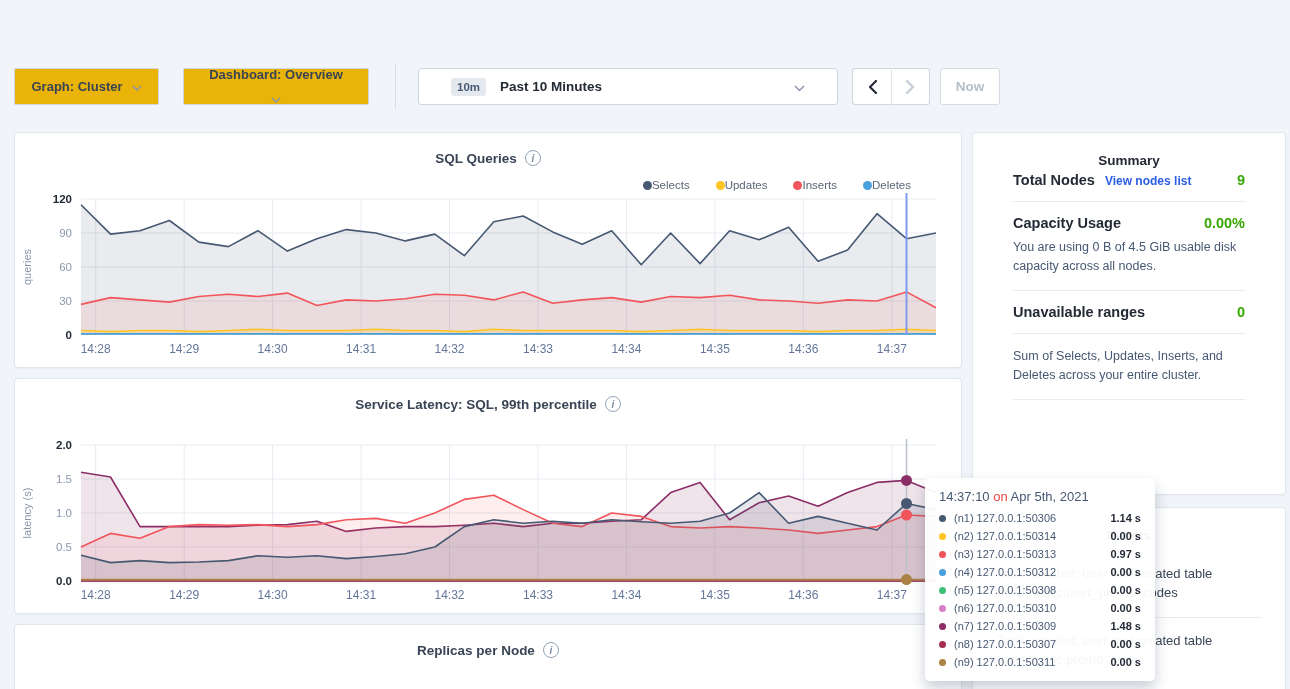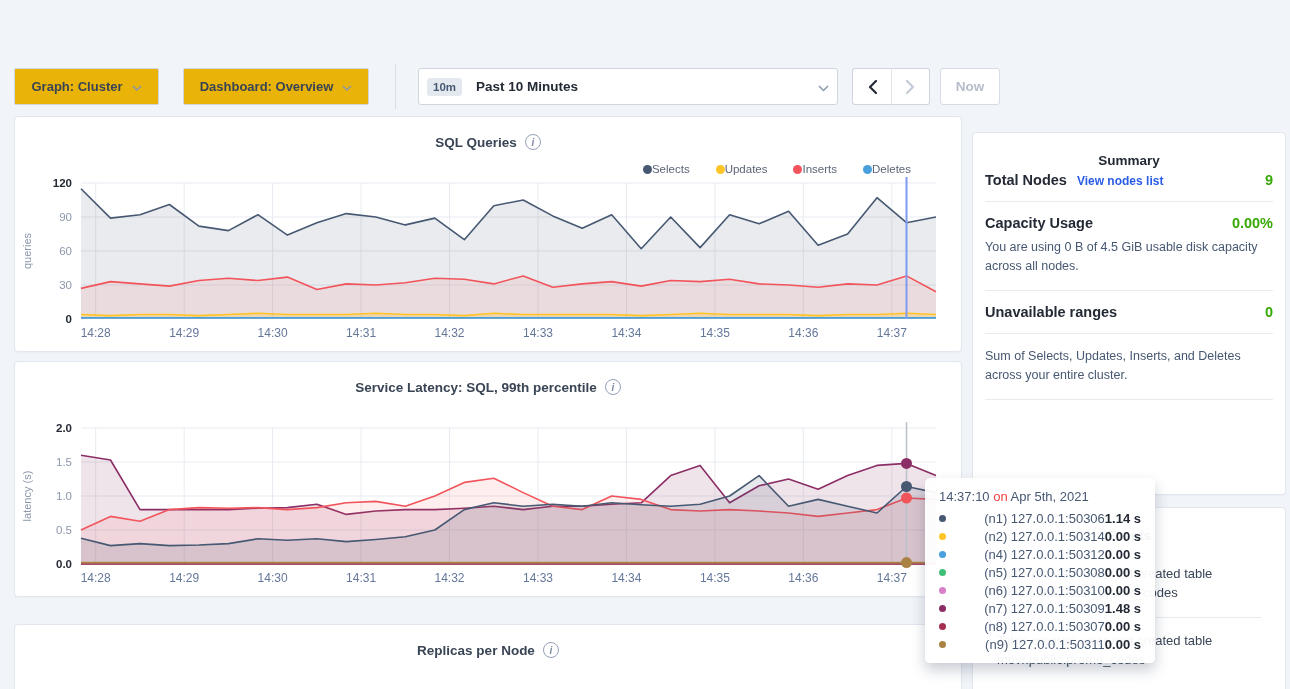--- a/index.html
+++ b/index.html
@@ -12,90 +12,90 @@
 
   
   .btn {
     position:absolute; top:68px; height:37px; background:#eab308;
     border:1px solid #cfd6df; border-radius:2px;
     display:flex; align-items:center; justify-content:center; gap:9px;
     font-size:13px; font-weight:700; color:#394455; cursor:pointer;
   }
   .ctrl-divider { position:absolute; left:395px; top:64px; width:1px; height:45px; background:#d8dde5; }
   .timepicker { position:absolute; left:418px; top:68px; width:420px; height:37px; background:#fff;
-    border:1px solid #cfd6df; border-radius:3px; display:flex; align-items:center; padding:0 8px; cursor:pointer; }
+    border:1px solid #cfd6df; border-radius:3px; display:flex; align-items:center; padding:0 32px; cursor:pointer; }
   .time-badge { background:#e4e9ef; border-radius:3px; padding:3px 6px; font-size:11.5px; font-weight:700; color:#475872; margin-right:14px; }
   .time-label { font-size:13.5px; font-weight:700; color:#242a35; }
   .timepicker .chev { margin-left:auto; }
   .navgroup { position:absolute; left:852px; top:68px; display:flex; }
   .navgroup .arrow-btn { width:39px; height:37px; background:#fff; border:1px solid #cfd6df;
     display:flex; align-items:center; justify-content:center; cursor:pointer; }
   .navgroup .arrow-btn:first-child { border-radius:3px 0 0 3px; border-right:none; }
   .navgroup .arrow-btn:last-child { border-radius:0 3px 3px 0; border-left:1px solid #dfe4ea; }
   .now-btn { position:absolute; left:940px; top:68px; width:60px; height:37px; background:#fff;
     border:1px solid #d6dce4; border-radius:3px; font-size:13.5px; font-weight:700; color:#b5bdc9;
     display:flex; align-items:center; justify-content:center; cursor:default; }
 
   
   .panel { position:absolute; background:#fff; border:1px solid #e2e7ee; border-radius:4px; box-shadow:0 1px 2px rgba(40,55,80,0.04); }
-  #panel1 { left:14px; top:116px; width:948px; height:236px; }
-  #panel2 { left:14px; top:361px; width:948px; height:236px; }
+  #panel1 { left:14px; top:132px; width:948px; height:236px; }
+  #panel2 { left:14px; top:378px; width:948px; height:236px; }
   #panel3 { left:14px; top:624px; width:948px; height:200px; }
   .chart-title-row { margin-top:17px; display:flex; align-items:center; justify-content:center; gap:8px;
     font-size:13.5px; font-weight:700; color:#394455; }
   .info-icon { width:16px; height:16px; border:1px solid #93a1b8; border-radius:50%;
     display:inline-flex; align-items:center; justify-content:center;
     font-size:10px; font-weight:600; color:#7c8ba1; font-style:italic; cursor:pointer; }
   .legend { position:absolute; right:50px; top:46px; display:flex; gap:26px; }
   .legend-item { display:flex; align-items:center; font-size:11.5px; color:#5c6576; }
   .legend-dot { width:9px; height:9px; border-radius:50%; }
   svg.chart { position:absolute; left:0; top:56px; }
   svg text { font-family:"Liberation Sans", sans-serif; }
 
   
-  #summary-card { left:972px; top:132px; width:314px; height:363px; padding:20px 12px; }
+  #summary-card { left:972px; top:132px; width:314px; height:363px; padding:20px 40px; }
   #events-card  { left:972px; top:507px; width:314px; height:196px; padding:20px 24px; }
   .card-title { text-align:center; font-size:13.5px; font-weight:700; color:#242a35; }
   .sum-row { display:flex; align-items:baseline; margin-top:4px; }
   .sum-row:first-of-type { margin-top:24px; }
   .sum-label { font-size:14.5px; font-weight:700; color:#242a35; }
   .sum-link { font-size:12px; font-weight:700; color:#2a5ce4; margin-left:10px; cursor:pointer; }
   .sum-value { margin-left:auto; font-size:14.5px; font-weight:700; color:#37a806; }
   .sum-desc { font-size:12.5px; color:#475872; line-height:1.55; margin-top:7px; }
   .divider { height:1px; background:#e7ebf0; margin:13px 0; }
   .event-item { margin-top:22px; font-size:13px; color:#394455; line-height:1.45; }
   .event-divider { height:1px; background:#e7ebf0; margin:14px 0; }
   .event-item + .event-divider + .event-item { margin-top:0; }
 
   
   .tooltip { position:absolute; left:925px; top:478px; width:230px; z-index:10;
     background:rgba(255,255,255,0.95); border-radius:5px;
     box-shadow:0 7px 14px rgba(60,75,100,0.28); padding:11px 14px 10px 14px; }
   .tt-head { font-size:13px; color:#475872; margin-bottom:5px; }
   .tt-head .tt-on { color:#ef4444; }
-  .tt-row { display:flex; align-items:center; height:18px; font-size:13px;text-align:right; }
+  .tt-row { display:flex; align-items:center; height:18px; font-size:11px; }
   .tt-dot { width:7px; height:7px; border-radius:50%; margin-right:8px; flex:none; }
   .tt-label { color:#475872; flex:1; white-space:nowrap; }
   .tt-value { font-weight:700; color:#242a35; white-space:nowrap; }
 </style>
 </head>
 <body>
 
 <div class="page">
 
 
   <div class="btn" style="left:14px;width:145px;">
     <span>Graph: Cluster</span>
     <span class="chev">
       <svg width="10" height="6">
           <path d="M1 1l4 4 4-4" stroke="#8b97ab" fill="none" stroke-width="1.5"></path>
         </svg>
     </span>
   </div>
-  <div class="btn" style="left:183px;width:186px;">
+  <div class="btn" style="left:183px;width:186px;flex-direction:column;">
     <span>Dashboard: Overview</span>
     <span class="chev">
       <svg width="10" height="6">
           <path d="M1 1l4 4 4-4" stroke="#8b97ab" fill="none" stroke-width="1.5"></path>
         </svg>
     </span>
   </div>
   <div class="ctrl-divider"></div>
   <div class="timepicker">
     <span class="time-badge">10m</span>
@@ -297,20 +297,25 @@
           <span class="tt-dot" style="background:#475872"></span>
           <span class="tt-label">(n1) 127.0.0.1:50306</span>
           <span class="tt-value">1.14 s</span>
         </div>
         <div class="tt-row">
           <span class="tt-dot" style="background:#ffc425"></span>
           <span class="tt-label">(n2) 127.0.0.1:50314</span>
           <span class="tt-value">0.00 s</span>
         </div>
         <div class="tt-row">
+          <span class="tt-dot" style="background:#f2545b"></span>
+          <span class="tt-label">(n3) 127.0.0.1:50313</span>
+          <span class="tt-value">0.97 s</span>
+        </div>
+        <div class="tt-row">
           <span class="tt-dot" style="background:#4aa0dd"></span>
           <span class="tt-label">(n4) 127.0.0.1:50312</span>
           <span class="tt-value">0.00 s</span>
         </div>
         <div class="tt-row">
           <span class="tt-dot" style="background:#3fbf77"></span>
           <span class="tt-label">(n5) 127.0.0.1:50308</span>
           <span class="tt-value">0.00 s</span>
         </div>
         <div class="tt-row">

